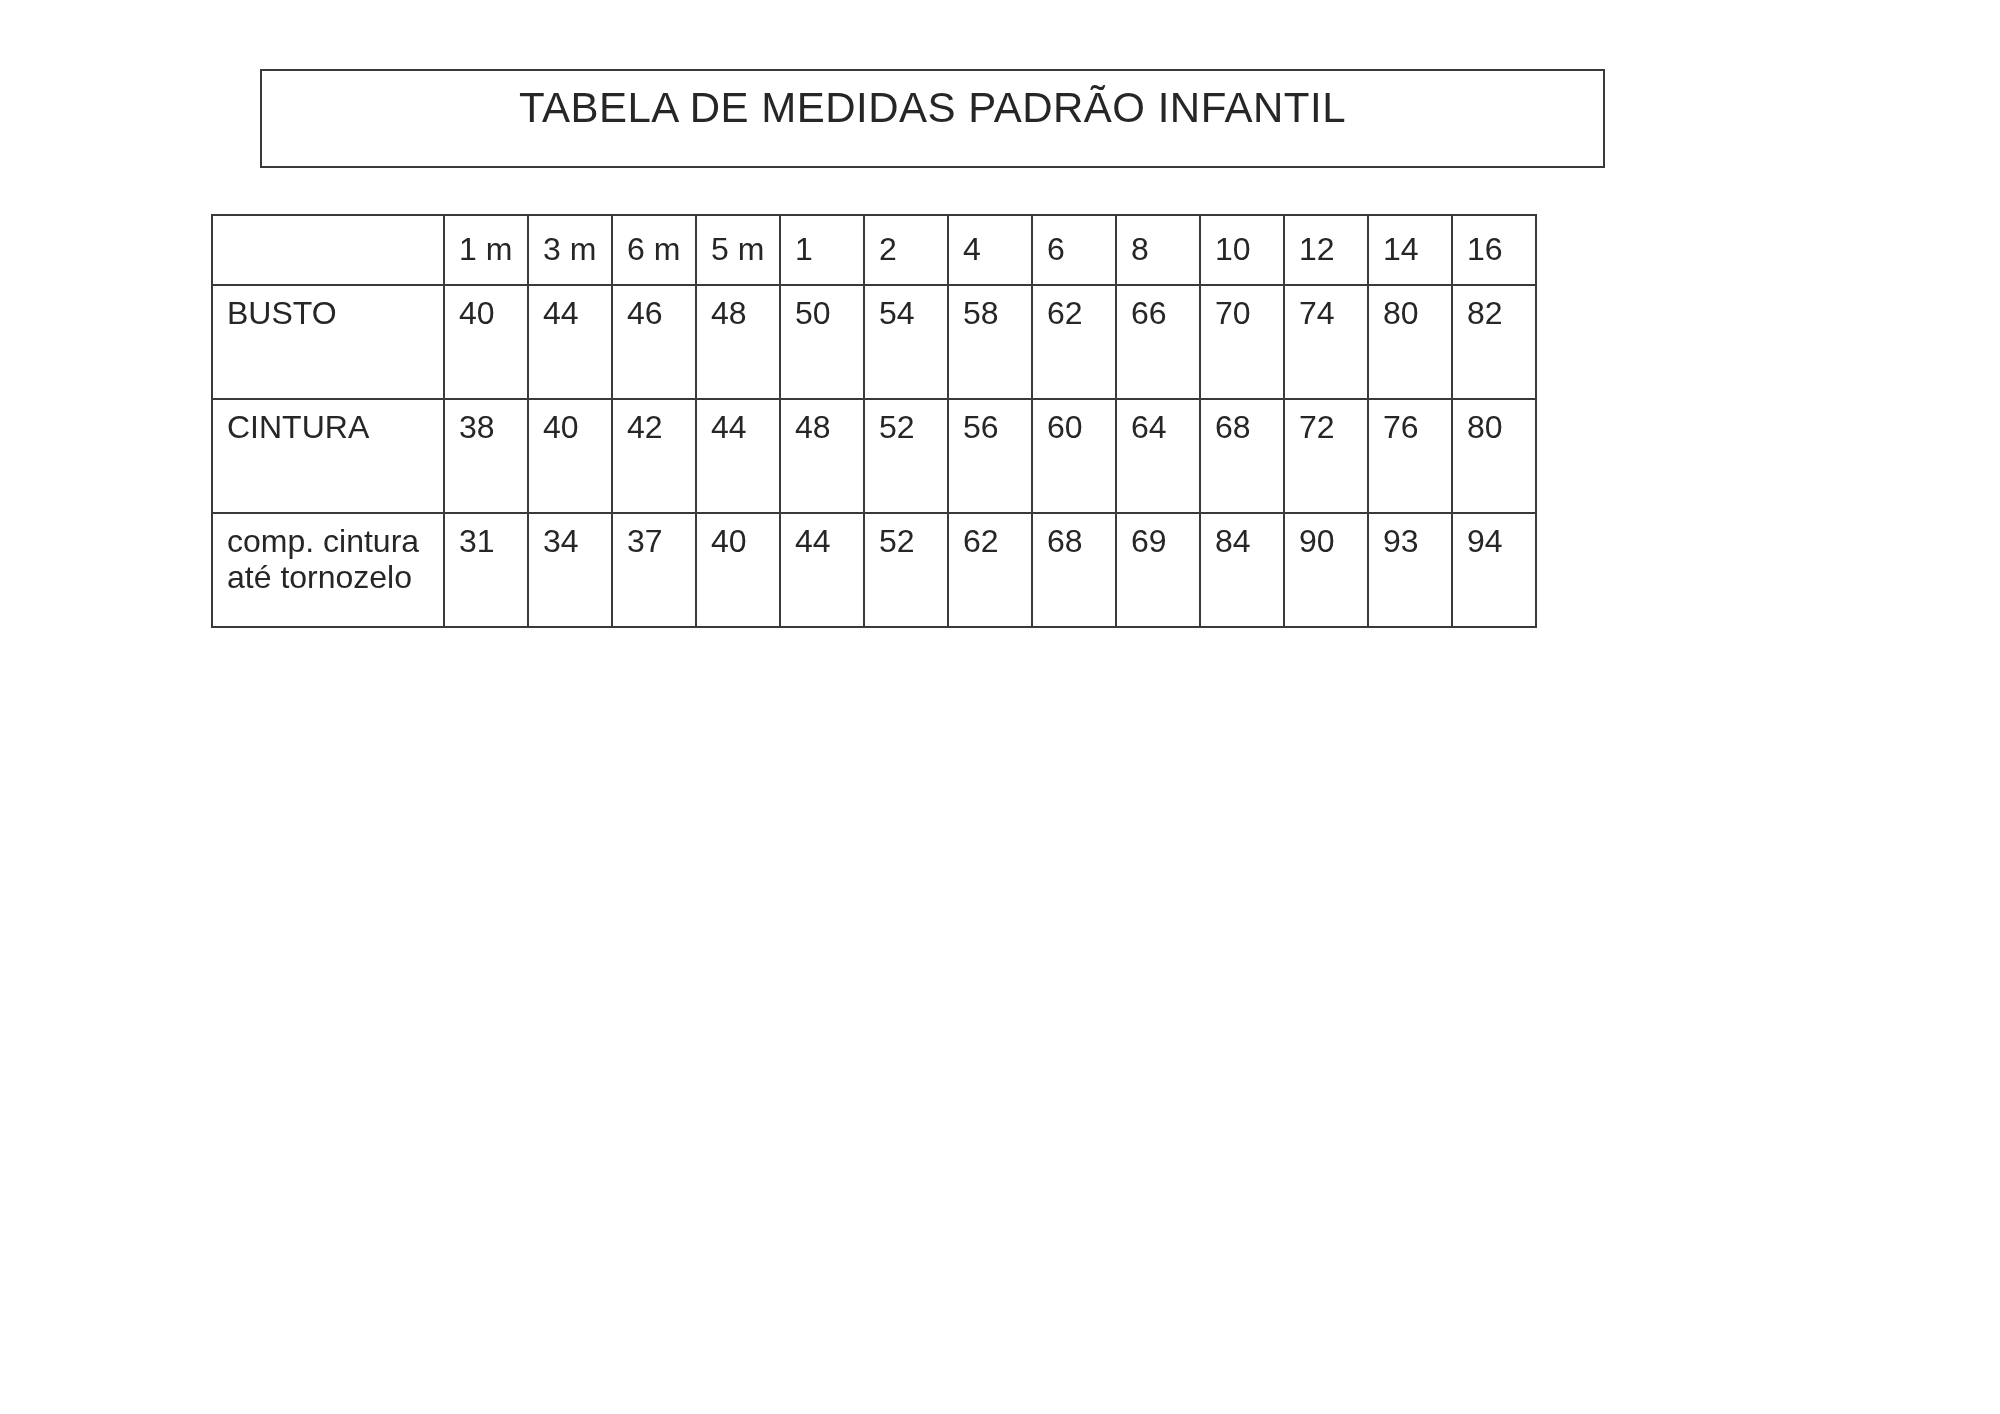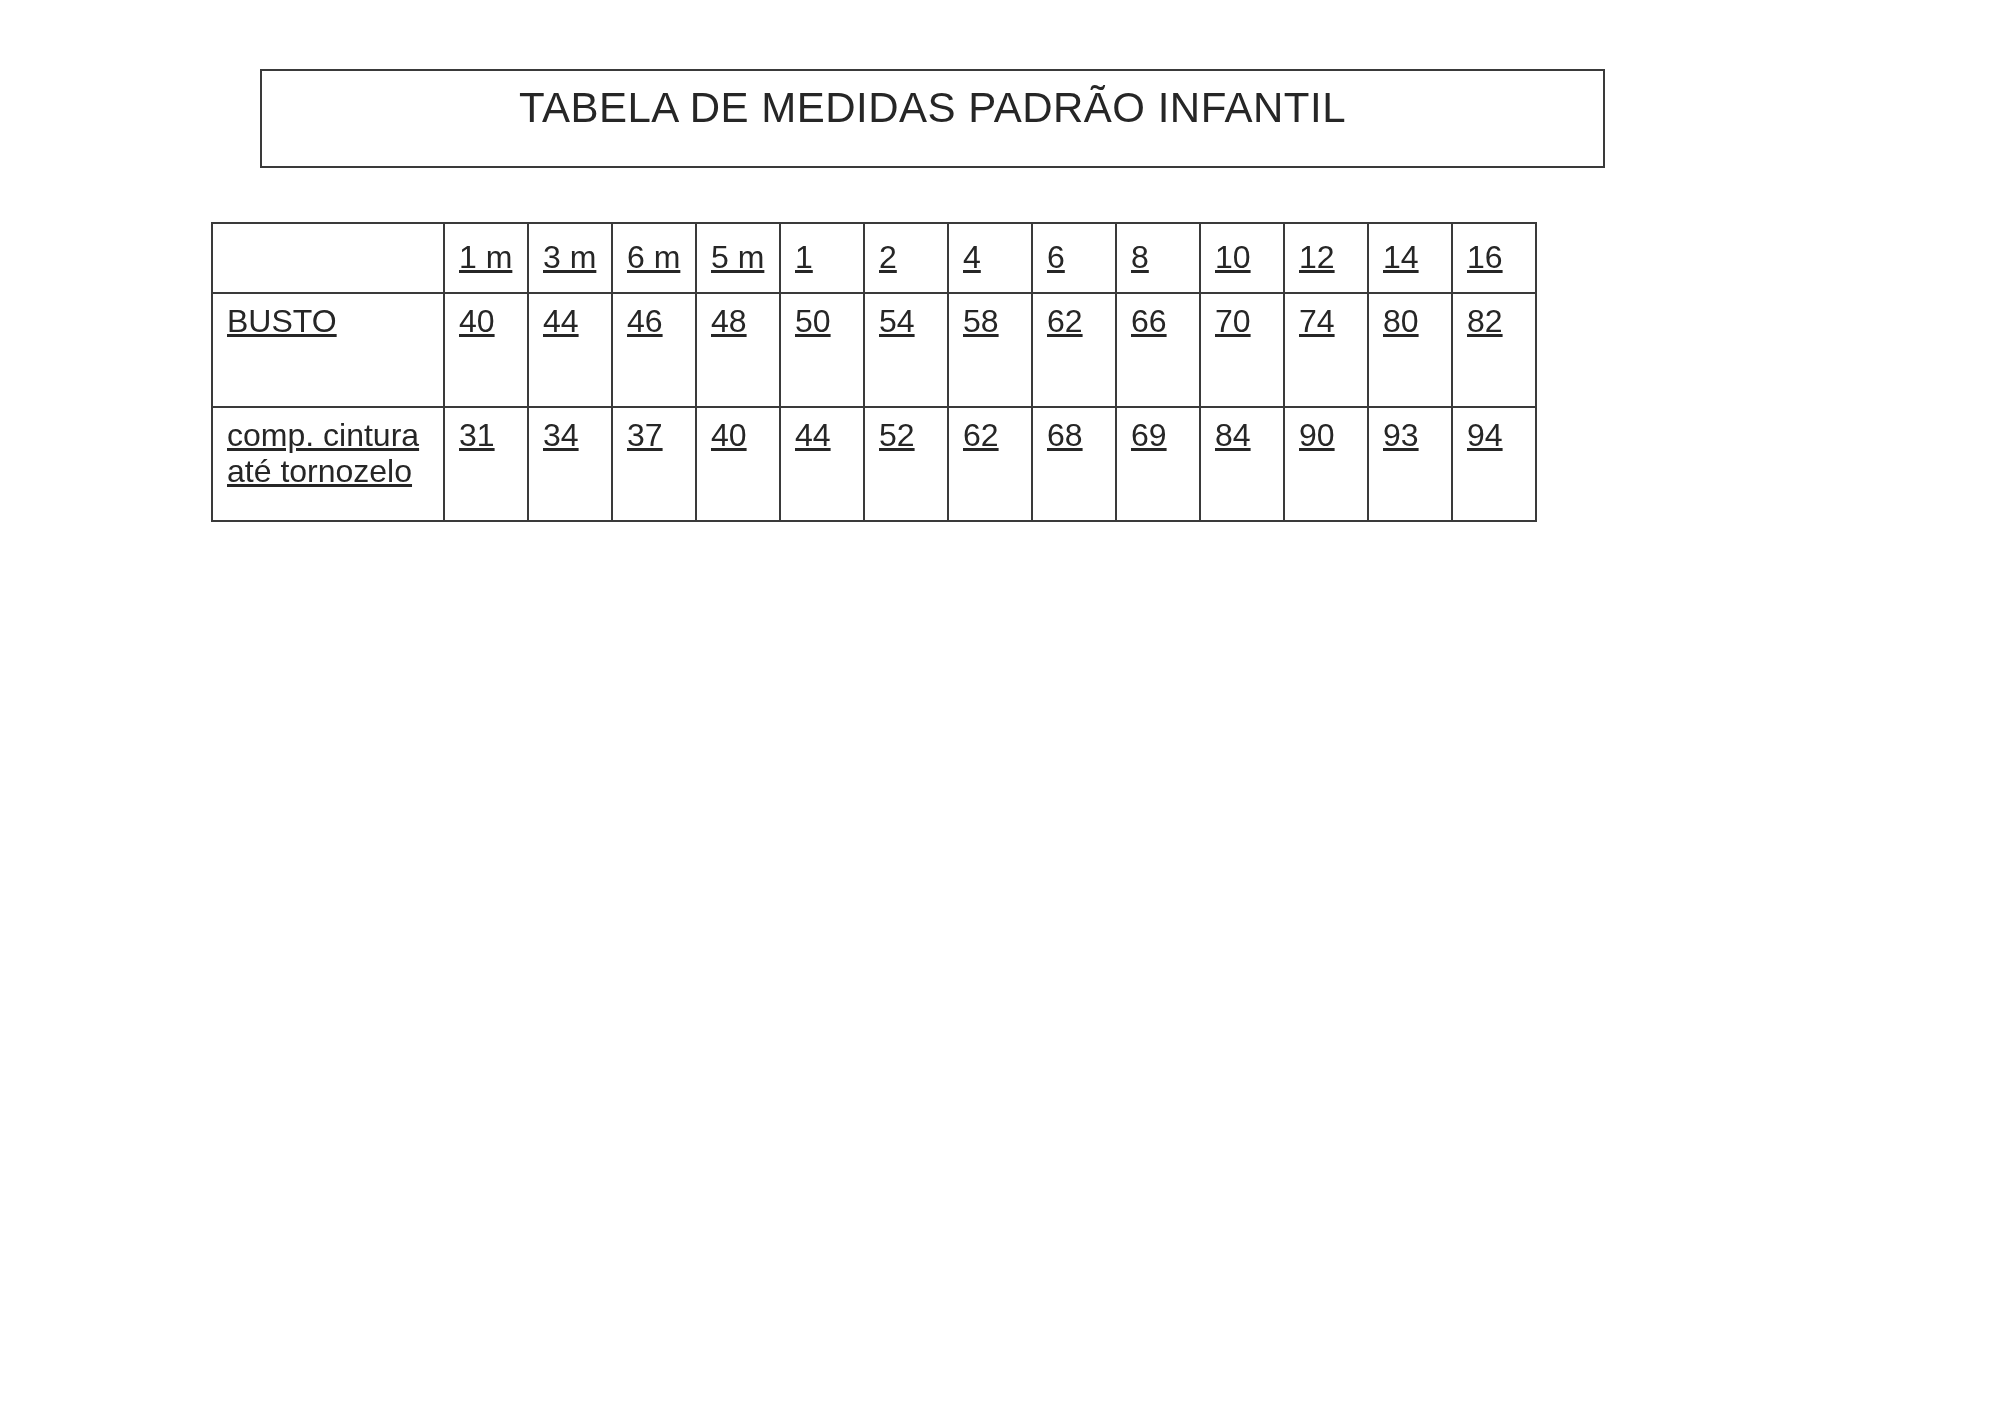--- a/index.html
+++ b/index.html
@@ -21,24 +21,23 @@
     padding-top:13px;
   }
   .title-text{
     font-size:42px;
     letter-spacing:0.5px;
     color:#262626;
     white-space:nowrap;
   }
   table.measures{
     position:absolute;
-    left:211px;top:222px;
+    left:211px;top:214px;
     border-collapse:collapse;
     table-layout:fixed;
-    text-decoration:underline;
   }
   .c-label{width:232px;}
   .c-size{width:84px;}
   table.measures th,
   table.measures td{
     border:2px solid #3a3a3a;
     background:#ffffff;
     font-size:32px;
     font-weight:normal;
     text-align:left;
@@ -118,20 +117,36 @@
       <td>54</td>
       <td>58</td>
       <td>62</td>
       <td>66</td>
       <td>70</td>
       <td>74</td>
       <td>80</td>
       <td>82</td>
     </tr>
 
+    <tr class="body-row">
+      <td class="label-cell">CINTURA</td>
+      <td>38</td>
+      <td>40</td>
+      <td>42</td>
+      <td>44</td>
+      <td>48</td>
+      <td>52</td>
+      <td>56</td>
+      <td>60</td>
+      <td>64</td>
+      <td>68</td>
+      <td>72</td>
+      <td>76</td>
+      <td>80</td>
+    </tr>
 
 
 
     <tr class="body-row">
       <td class="label-cell">comp. cintura
 até tornozelo</td>
       <td>31</td>
       <td>34</td>
       <td>37</td>
       <td>40</td>

